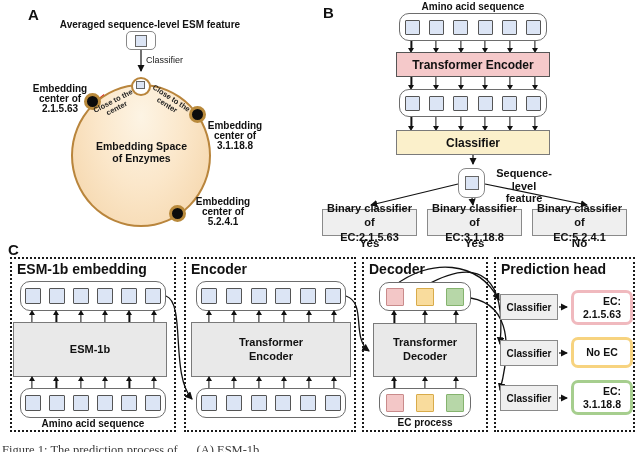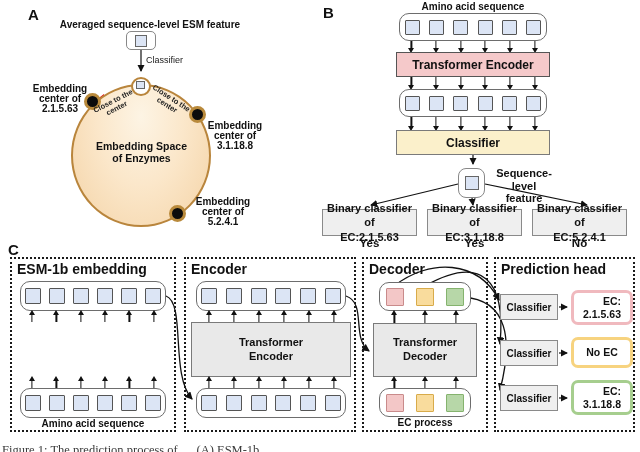--- a/index.html
+++ b/index.html
@@ -213,20 +213,21 @@
       <span class="tok t16"></span>
     </div>
   <div class="abs arrow-row" style="left:20px;top:311px;width:146px;height:11px;">
       <span class="arr up w16"></span>
       <span class="arr up w16"></span>
       <span class="arr up w16"></span>
       <span class="arr up w16"></span>
       <span class="arr up w16"></span>
       <span class="arr up w16"></span>
     </div>
+  <div class="abs grayblock" style="left:13px;top:322px;width:154px;height:55px;">ESM-1b</div>
   <div class="abs arrow-row" style="left:20px;top:377px;width:146px;height:11px;">
       <span class="arr up w16"></span>
       <span class="arr up w16"></span>
       <span class="arr up w16"></span>
       <span class="arr up w16"></span>
       <span class="arr up w16"></span>
       <span class="arr up w16"></span>
     </div>
   <div class="abs tokbox" style="left:20px;top:388px;width:146px;height:30px;">
       <span class="tok t16"></span>

